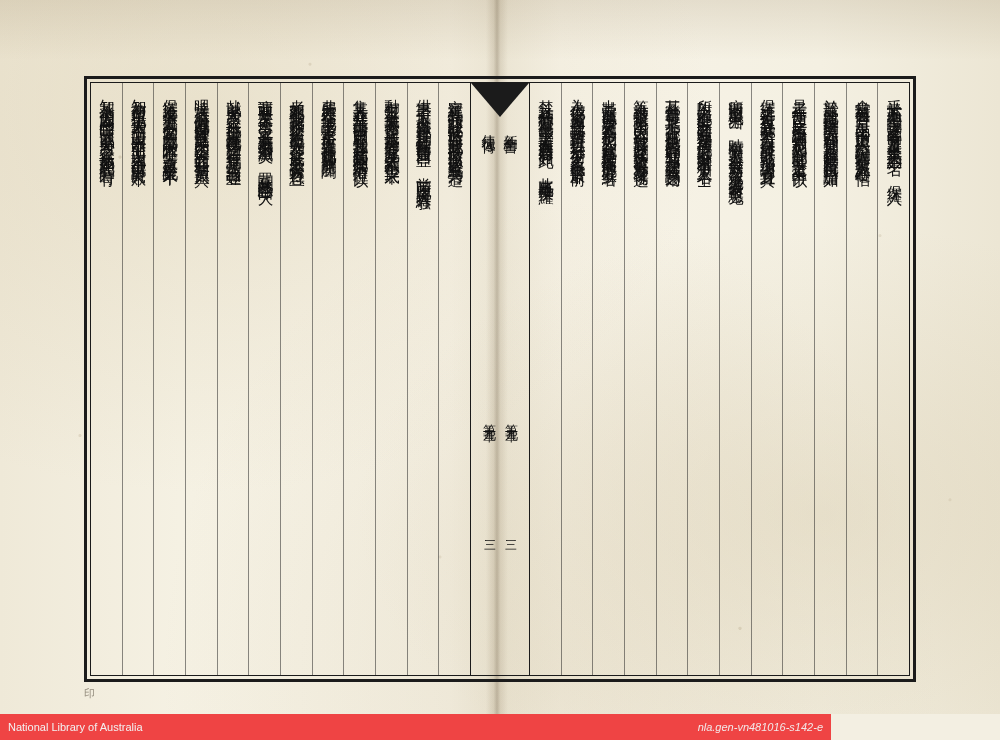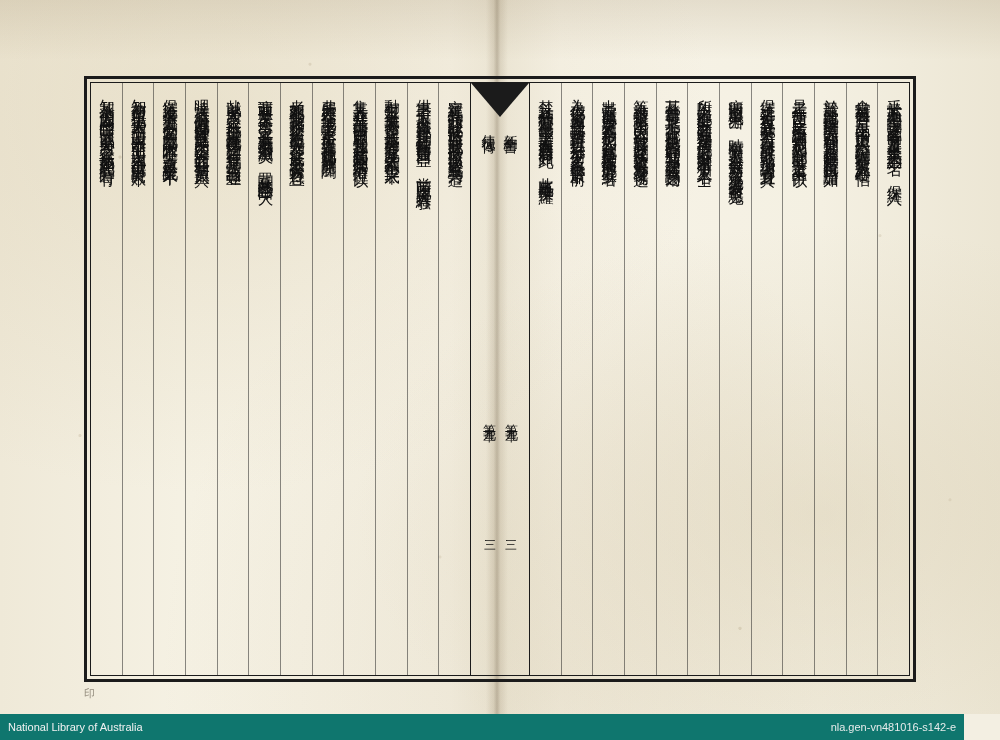--- a/index.html
+++ b/index.html
@@ -154,33 +154,33 @@
     padding: 0 2px;
   }
   .banner-col.chapter { font-size: 13px; }
   .banner-col.page-no { font-size: 12px; }
 
   
   .footer {
     position: absolute;
     left: 0;
     top: 714px;
-    width: 964px;
+    width: 831px;
     height: 26px;
-    background: #0f766e;
+    background: #ef4444;
     color: #f2f2f2;
     font-family: "Liberation Sans", sans-serif;
     font-size: 11px;
     display: flex;
     align-items: center;
     justify-content: space-between;
     padding: 0 8px;
     box-sizing: border-box;
   }
-  .footer .right { opacity: 0.95; }
+  .footer .right { opacity: 0.95; font-style: italic; }
 
   
   .seal {
     position: absolute;
     left: 84px;
     top: 686px;
     font-family: "DejaVu Serif", serif;
     font-size: 11px;
     color: rgba(70,60,45,0.55);
     letter-spacing: 1px;

